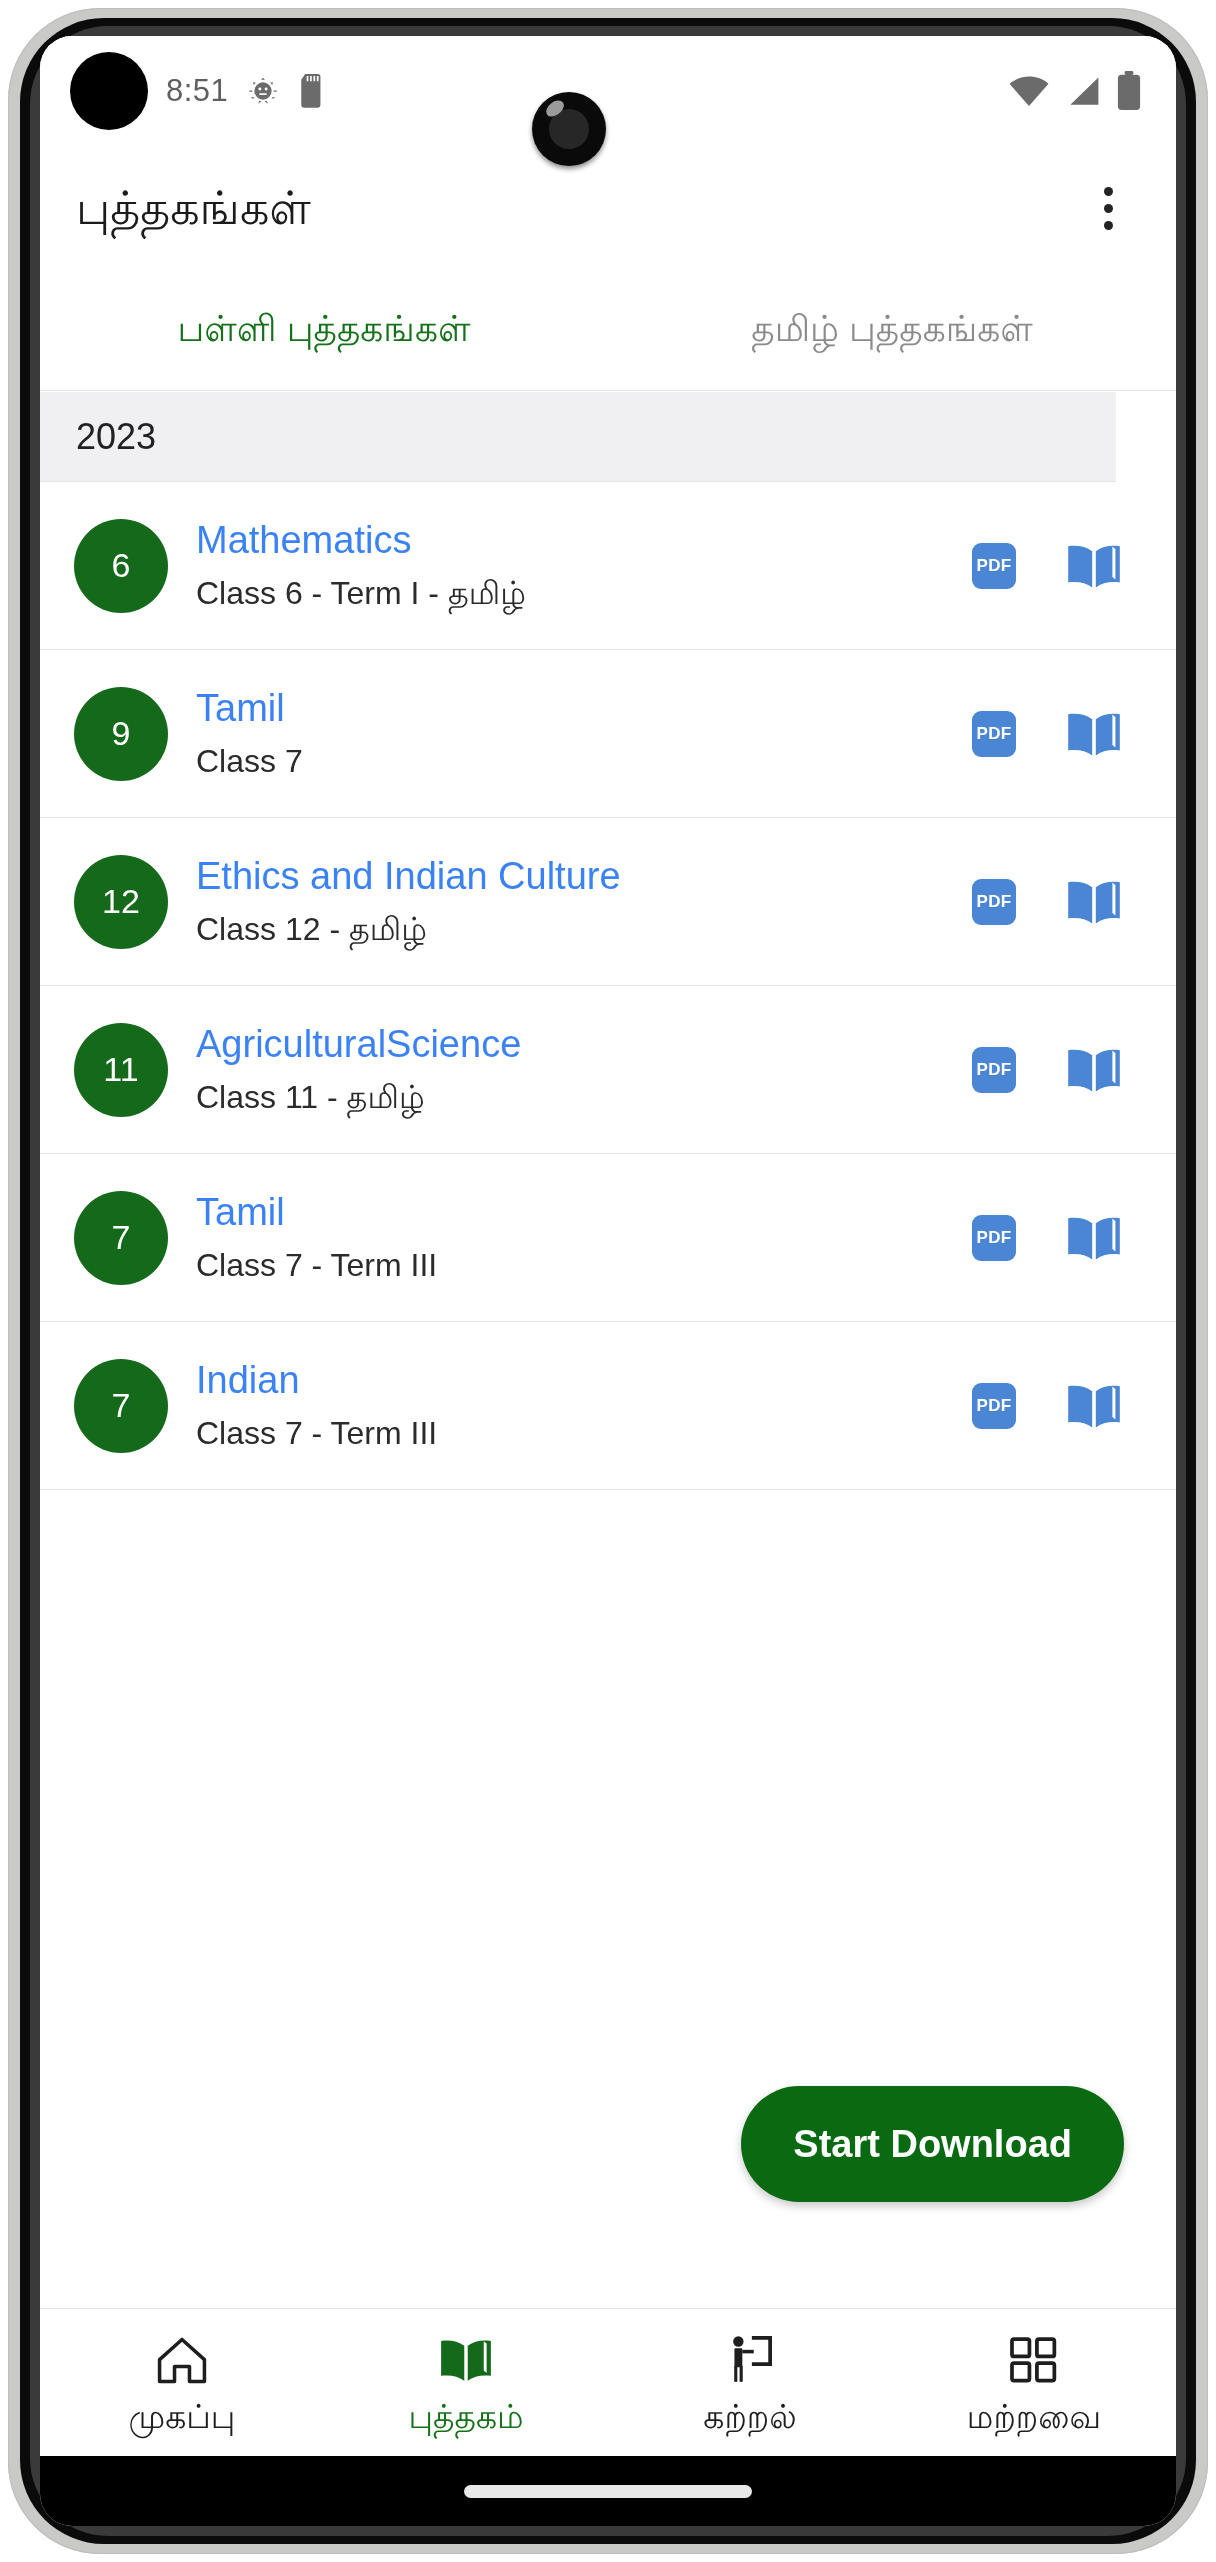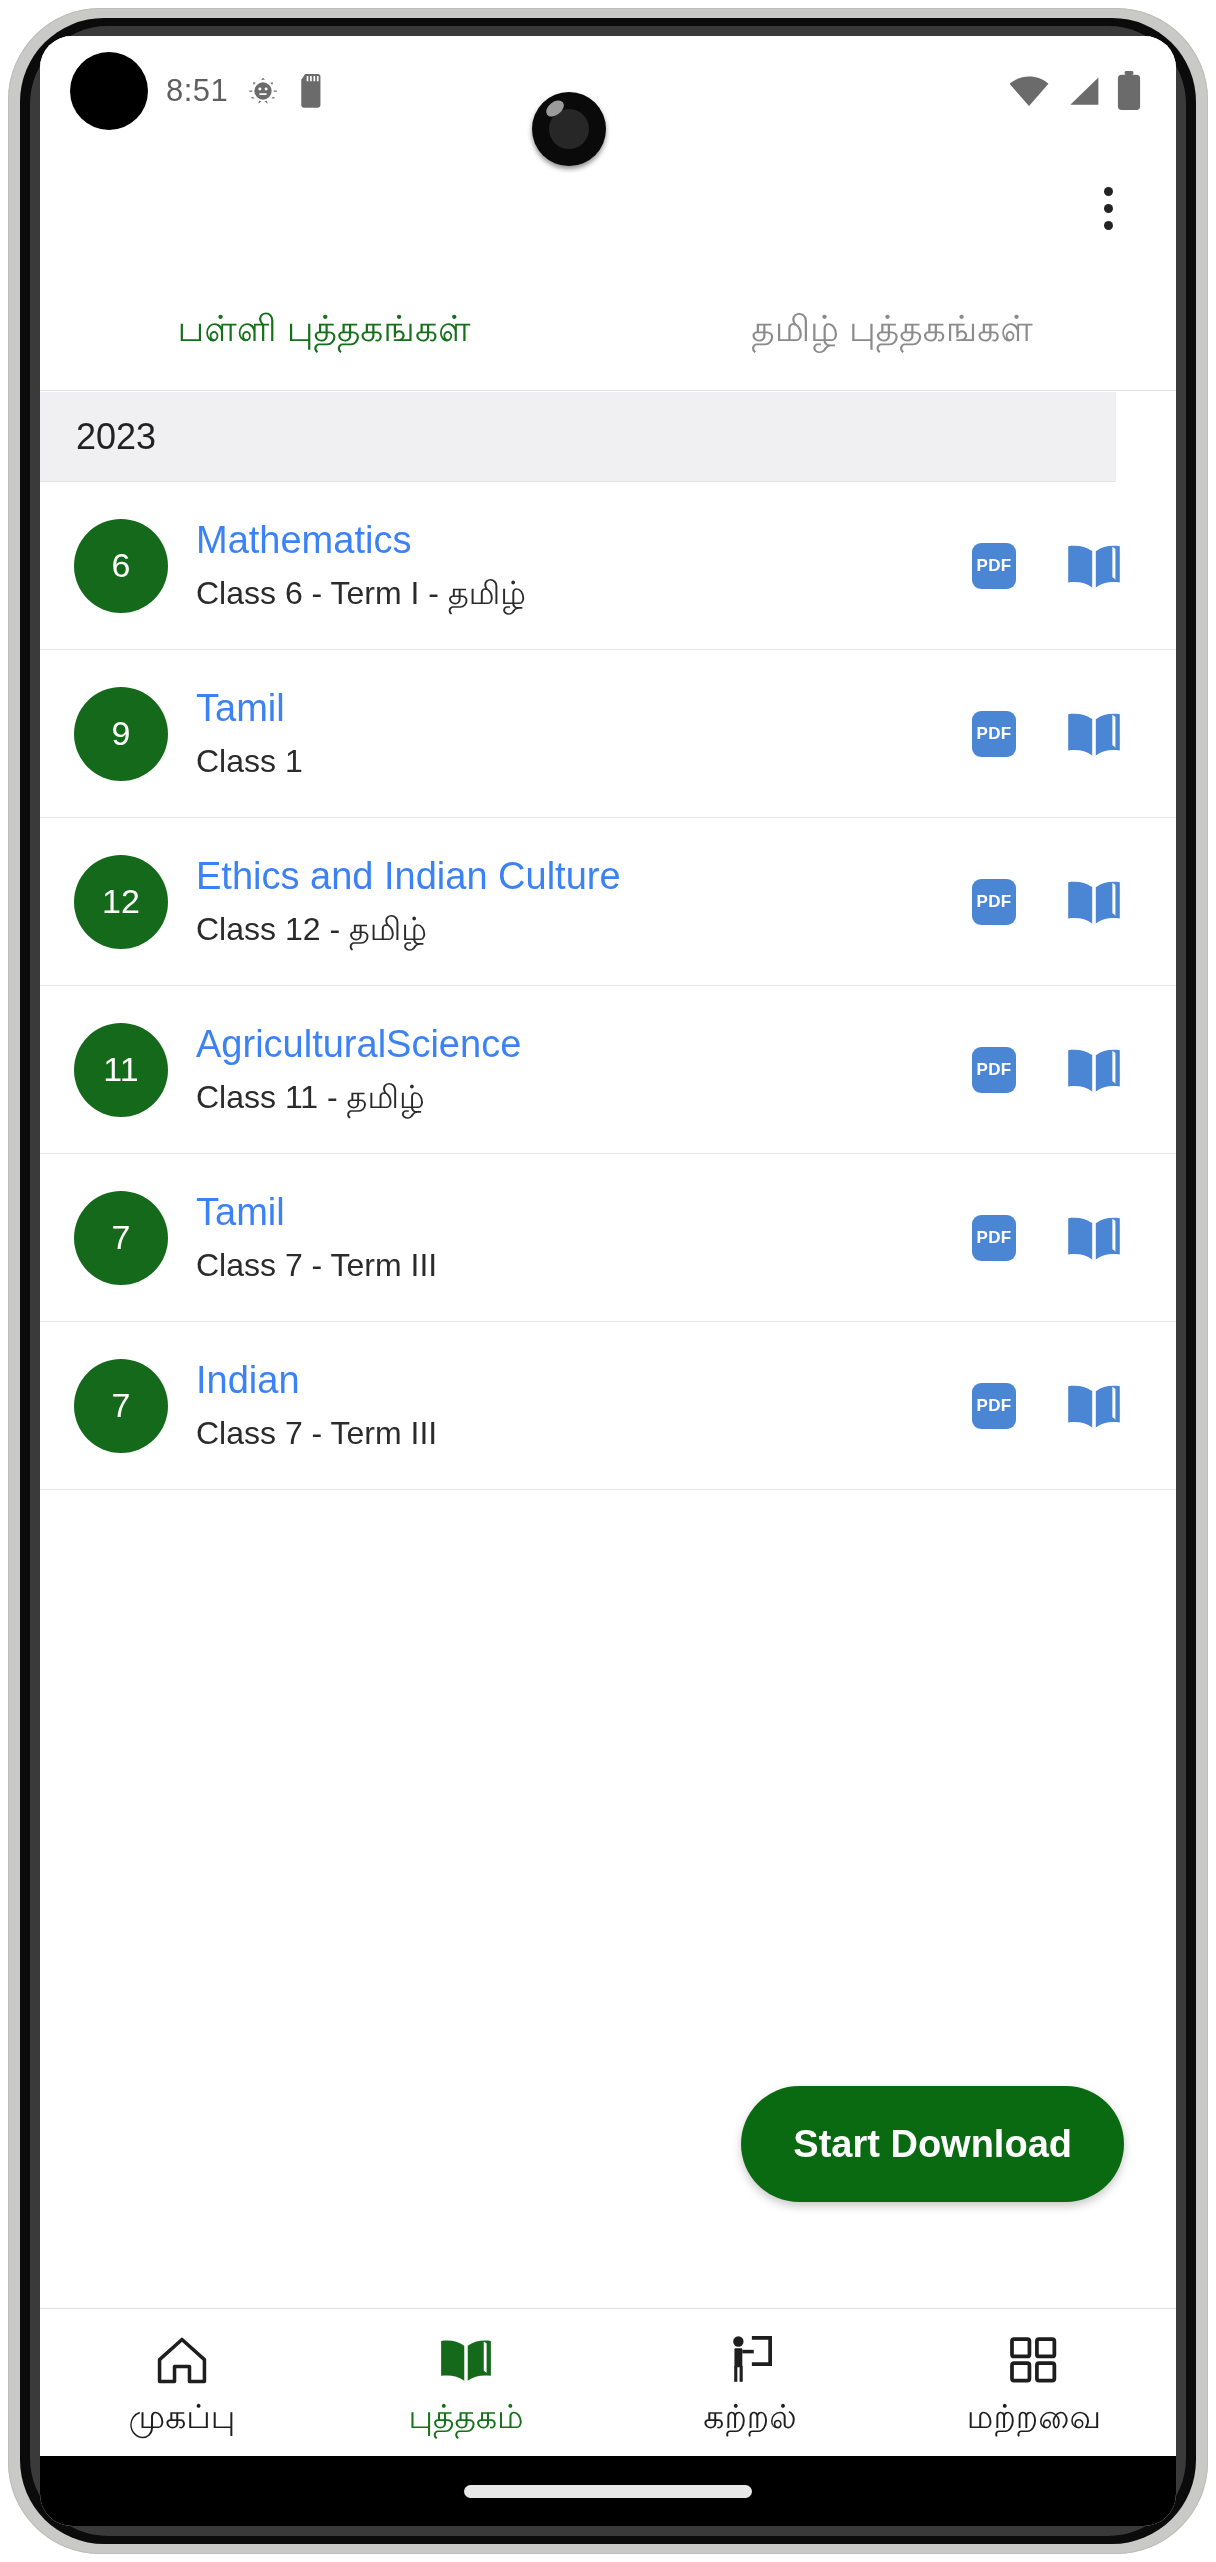--- a/index.html
+++ b/index.html
@@ -386,20 +386,21 @@
         <svg class="sb-icon" width="26" height="40" viewBox="0 0 14 22">
           <rect x="4.6" y="0" width="4.8" height="2.2" rx="0.8" fill="#6b6b6b"></rect>
           <rect x="0.9" y="2" width="12.2" height="19.4" rx="2" fill="#6b6b6b"></rect>
         </svg>
       </div>
     </div>
 
     <div class="camera"></div>
 
     <div class="app-bar">
+      <div class="app-title">புத்தகங்கள்</div>
       <div class="app-bar-spacer"></div>
       <div class="overflow-menu">
         <i></i>
         <i></i>
         <i></i>
       </div>
     </div>
 
     <div class="tab-bar">
       <div class="tab active">
@@ -429,21 +430,21 @@
             <path fill="#4a86d4" d="M14.9 5.1v18.1c2.5-1.8 5.5-2.7 9-2.7 1 0 2 .08 3 .22V2.62c-1-.14-2-.22-3-.22-3.5 0-6.5.9-9 2.7z"></path>
             <path fill="#ffffff" d="M23.2 2.9l1.5 1.1v15.3l-1.5-1.3V2.9z"></path>
           </svg>
         </div>
       </div>
 
       <div class="book-row">
         <div class="class-badge">9</div>
         <div class="book-text">
           <div class="book-title">Tamil</div>
-          <div class="book-subtitle">Class 1</div>
+          <div class="book-subtitle">Class 7</div>
         </div>
         <div class="row-actions">
           <div class="pdf-chip">PDF</div>
           <svg class="book-open-icon" width="56" height="50" viewBox="0 0 28 25">
             <path fill="#4a86d4" d="M13.1 5.1C10.6 3.3 7.6 2.4 4.1 2.4c-1 0-2 .08-3 .22v18.1c1-.14 2-.22 3-.22 3.5 0 6.5.9 9 2.7V5.1z"></path>
             <path fill="#4a86d4" d="M14.9 5.1v18.1c2.5-1.8 5.5-2.7 9-2.7 1 0 2 .08 3 .22V2.62c-1-.14-2-.22-3-.22-3.5 0-6.5.9-9 2.7z"></path>
             <path fill="#ffffff" d="M23.2 2.9l1.5 1.1v15.3l-1.5-1.3V2.9z"></path>
           </svg>
         </div>
       </div>

